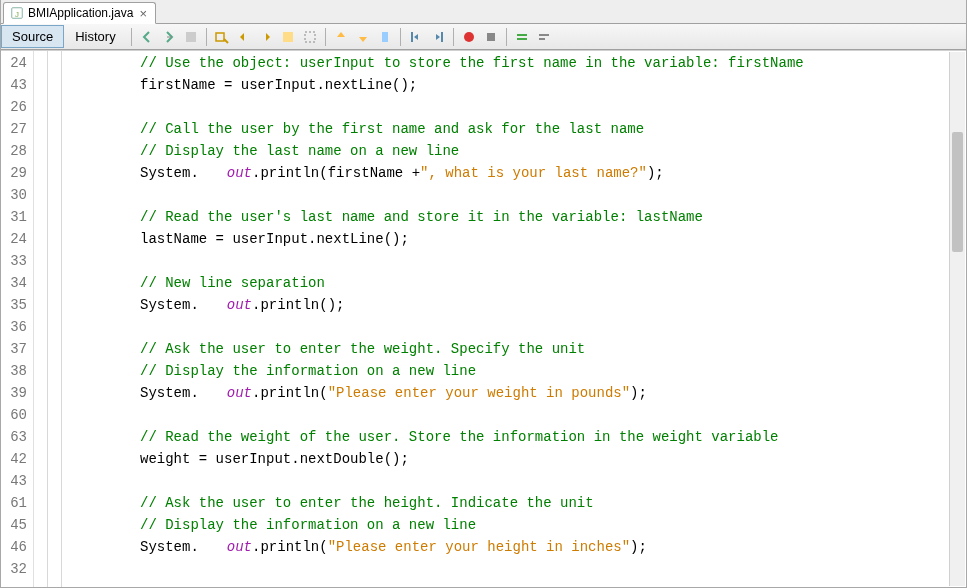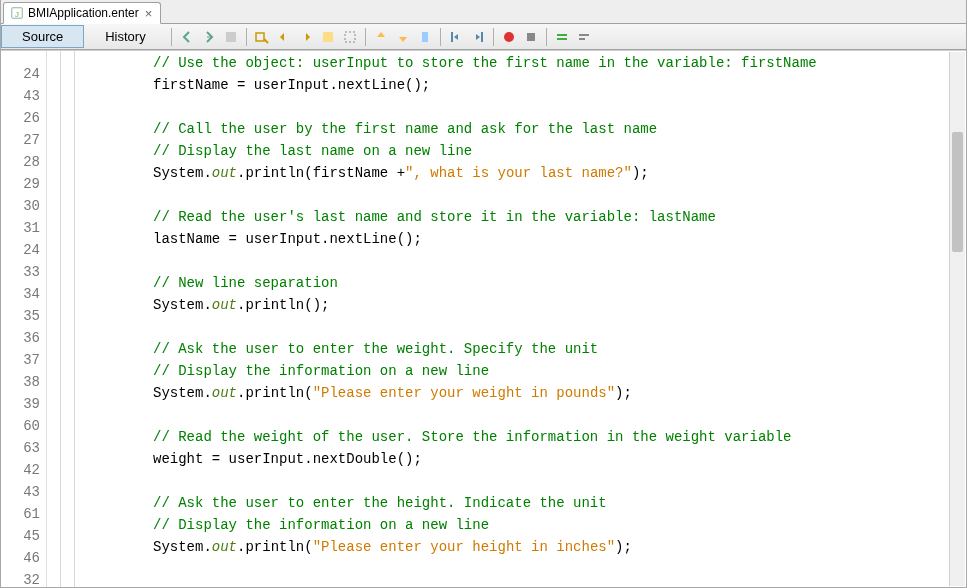--- a/index.html
+++ b/index.html
@@ -38,21 +38,21 @@
   .filetab .icon { width: 14px; height: 14px; }
   .filetab .close { color: #666; font-size: 13px; padding: 0 2px; }
   .toolbar {
     height: 26px;
     background: linear-gradient(#f7f7f7, #e8e8e8);
     border-bottom: 1px solid #a0a0a0;
     display: flex;
     align-items: center;
   }
   .srcbtn {
-    padding: 3px 20px;
+    padding: 3px 10px;
     border: 1px solid transparent;
     cursor: default;
     font-size: 13px;
   }
   .srcbtn.active {
     background: #d8e6f2;
     border: 1px solid #7aa7c7;
   }
   .tb-sep {
     width: 1px;
@@ -69,30 +69,30 @@
     justify-content: center;
     cursor: default;
   }
   .tb-icon svg { width: 16px; height: 16px; }
   .editor {
     display: flex;
     height: calc(100% - 50px);
     border-top: 1px solid #d0d0d0;
   }
   .gutter {
-    width: 46px;
+    width: 33px;
     background: #ffffff;
     border-right: 1px solid #e0e0e0;
     text-align: right;
     padding-right: 6px;
     font-family: Consolas, "Courier New", monospace;
     font-size: 14px;
     color: #787878;
     line-height: 22px;
-    padding-top: 12px;
+    padding-top: 1px;
   }
   .foldcol {
     width: 14px;
     border-right: 1px solid #d8d8d8;
     background: #fff;
   }
   .foldcol2 {
     width: 14px;
     border-right: 1px solid #d8d8d8;
     background: #fff;
@@ -103,21 +103,21 @@
     font-size: 14px;
     line-height: 22px;
     padding-left: 78px;
     padding-top: 1px;
     white-space: pre;
     color: #000;
     overflow: hidden;
   }
   .c-comment { color: #008000; }
   .c-string  { color: #ce7b00; }
-  .c-field   { color: #4d7c0f; font-style: italic; }
+  .c-field   { color: #a21caf; font-style: italic; margin-left: 28px; }
   .scrollbar-v {
     position: absolute;
     right: 2px;
     top: 52px;
     bottom: 2px;
     width: 16px;
     background: #f0f0f0;
     border-left: 1px solid #d0d0d0;
   }
   .scroll-thumb {
@@ -133,21 +133,21 @@
 <body>
 
 <div class="tabbar">
   <div class="filetab">
     <span class="icon">
       <svg viewBox="0 0 16 16">
           <rect x="2" y="2" width="12" height="12" rx="1" fill="#fff" stroke="#7a9" stroke-width="1"></rect>
           <text x="8" y="12" font-size="9" text-anchor="middle" fill="#7a4" font-family="sans-serif">J</text>
         </svg>
     </span>
-    <span>BMIApplication.enter</span>
+    <span>BMIApplication.java</span>
     <span class="close">×</span>
   </div>
 </div>
 
 <div class="toolbar">
   <div class="srcbtn active">Source</div>
   <div class="srcbtn">History</div>
   <div class="tb-sep"></div>
   <div class="tb-icon">
       <svg viewBox="0 0 16 16">

